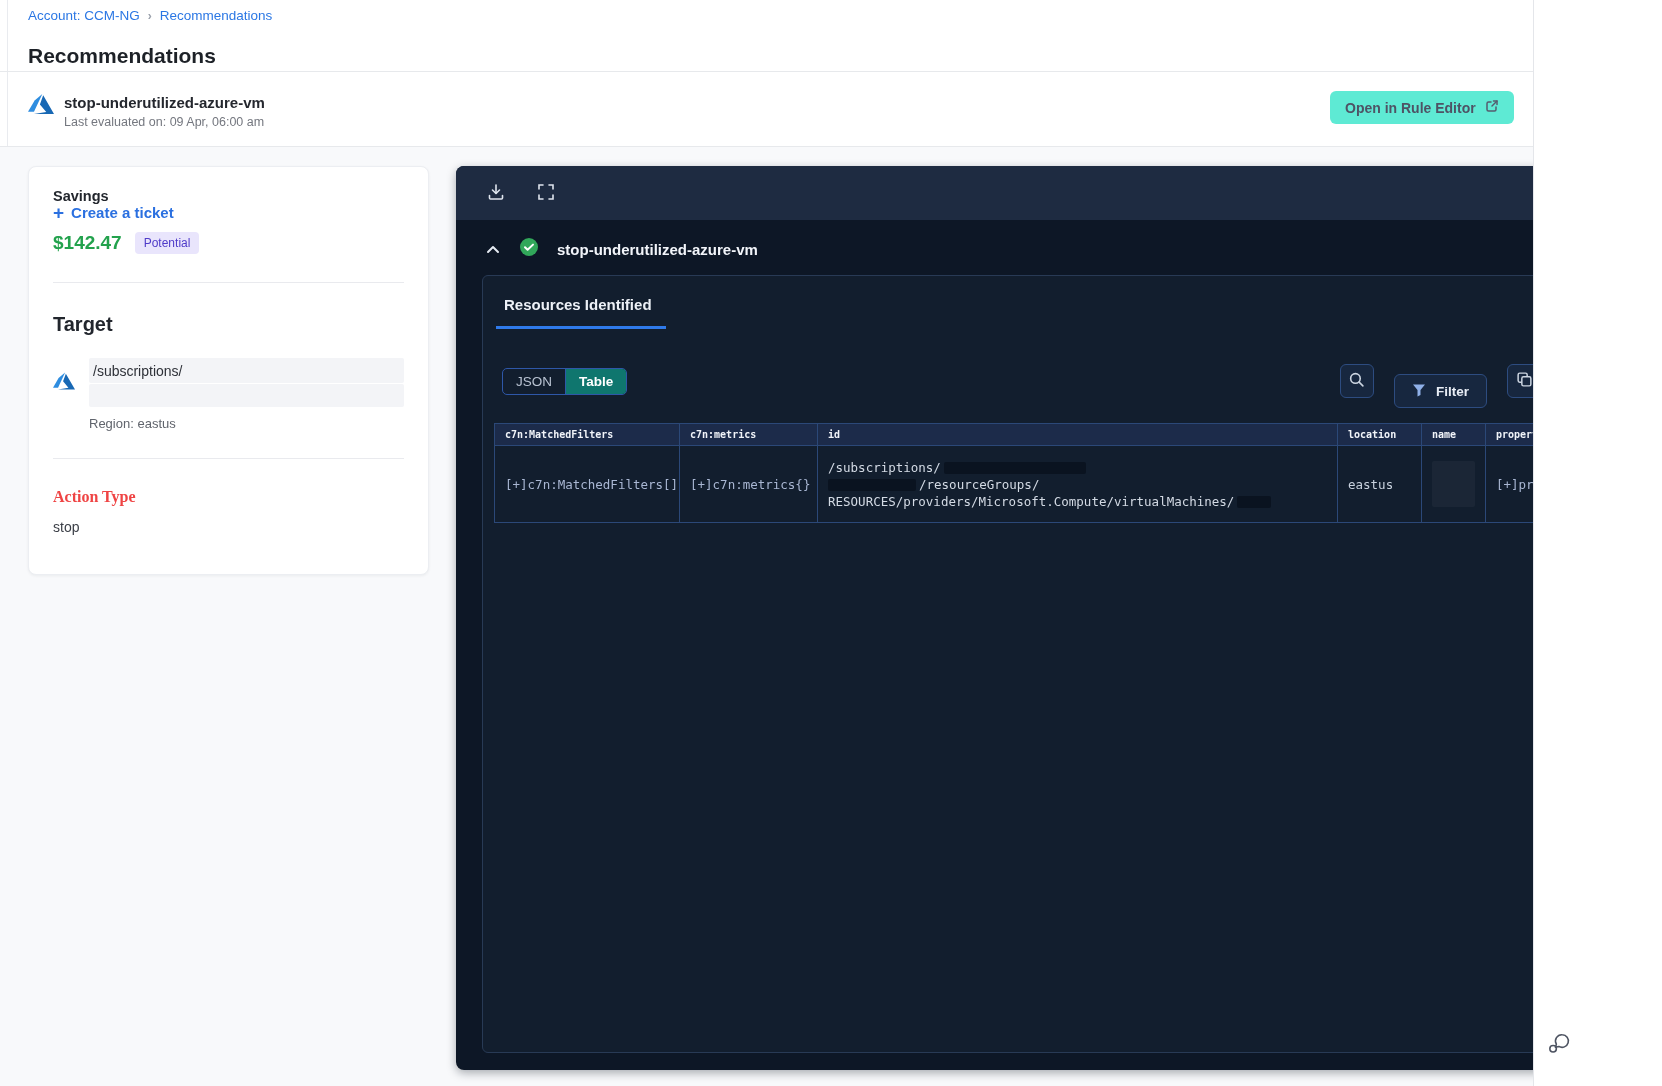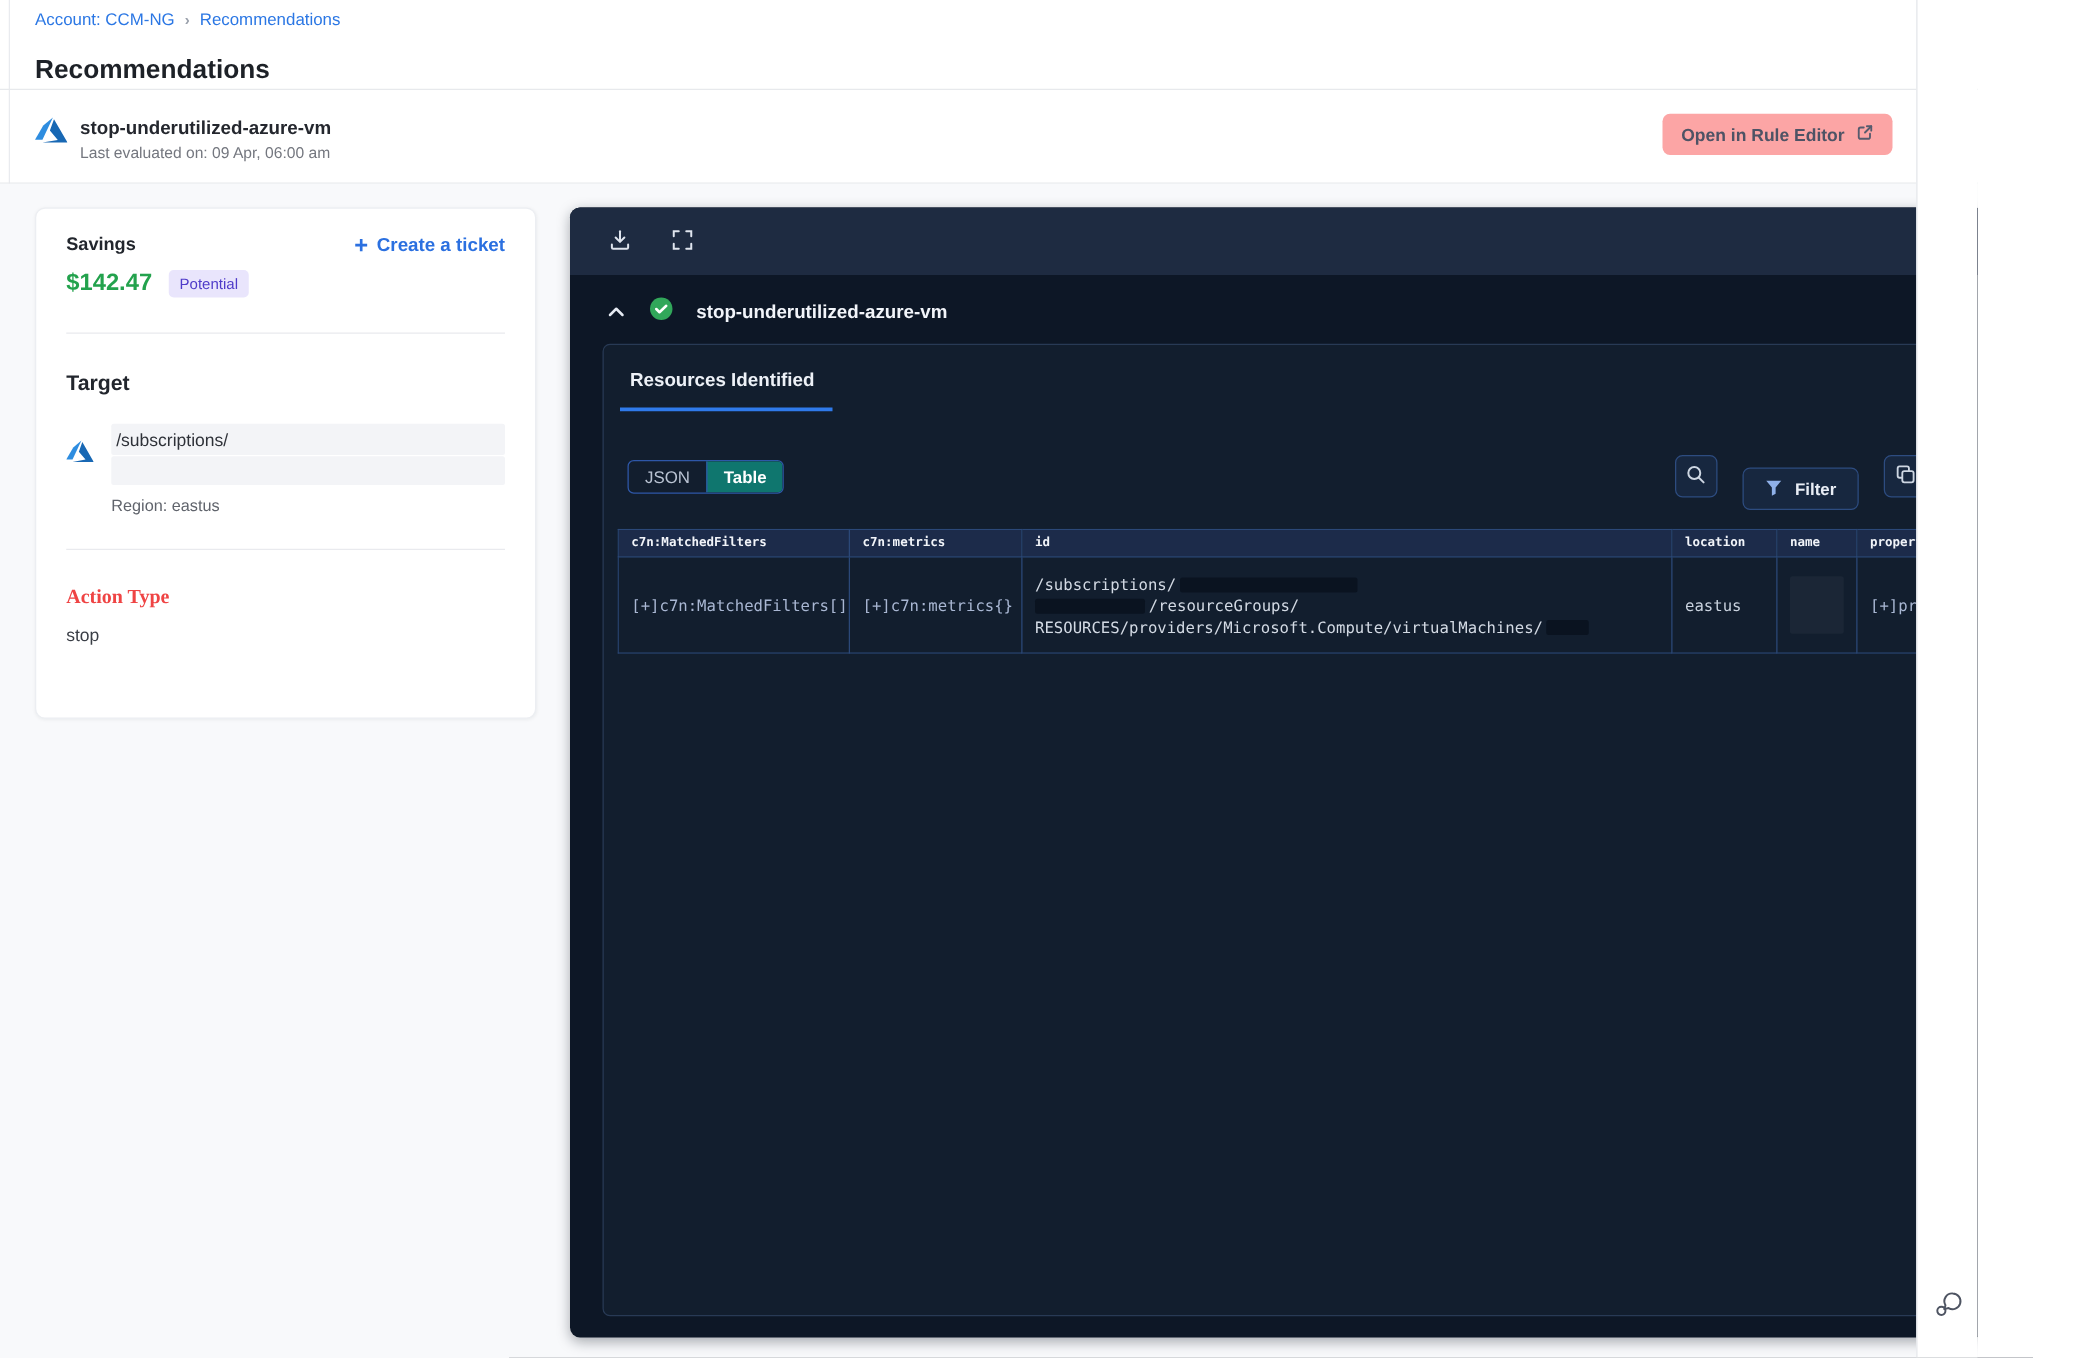--- a/index.html
+++ b/index.html
@@ -10,42 +10,42 @@
   .breadcrumb{position:absolute;left:28px;top:8px;display:flex;align-items:center;gap:8px;font-size:13.5px;}
   .crumb{color:#2b77e4;cursor:pointer;text-decoration:none;}
   .crumb-sep{color:#9aa0ab;font-size:12px;font-weight:700;}
   .page-title{position:absolute;left:28px;top:30px;font-size:21px;font-weight:700;color:#1d2127;}
   .divider{position:absolute;left:0;width:1613px;height:1px;background:#e7e9ec;}
   .d1{top:71px}.d2{top:146px}
   
   .rh-icon{position:absolute;left:28px;top:91px;width:26px;height:26px;}
   .rh-name{position:absolute;left:64px;top:94px;font-size:15px;font-weight:700;color:#24272e;}
   .rh-sub{position:absolute;left:64px;top:115px;font-size:12.5px;color:#74777f;}
-  .rh-btn{position:absolute;left:1330px;top:91px;height:33px;padding:0 15px;background:#fca5a5;border:none;
+  .rh-btn{position:absolute;left:1330px;top:91px;height:33px;padding:0 15px;background:#5eead4;border:none;
           border-radius:6px;font-family:inherit;font-size:14px;font-weight:700;color:#4e5365;display:flex;
           align-items:center;gap:9px;cursor:pointer;}
   .kebab{position:absolute;left:1552px;top:93px;width:28px;height:30px;border:none;background:transparent;
          display:flex;flex-direction:column;align-items:center;justify-content:center;gap:3px;cursor:pointer;}
   .kebab i{width:4px;height:4px;border-radius:50%;background:#3c3f49;}
   
   .content-bg{position:absolute;left:0;top:147px;width:1613px;height:939px;background:#f8f9fb;}
   
   .summary-card{position:absolute;left:28px;top:166px;width:401px;height:409px;box-sizing:border-box;
                 background:#fff;border:1px solid #eceef2;border-radius:8px;box-shadow:0 1px 3px rgba(25,30,40,.06);
                 padding:21px 24px;}
-  .sc-row1{display:flex;justify-content:space-between;align-items:flex-start;}
+  .sc-row1{display:flex;justify-content:space-between;align-items:flex-start;flex-direction:column;}
   .savings-label{font-size:14.5px;font-weight:700;color:#22262d;}
   .create-ticket{display:flex;align-items:center;gap:7px;color:#2b70e0;font-weight:700;font-size:15px;cursor:pointer;}
   .plus{font-size:19px;font-weight:700;line-height:14px;}
   .amount-row{display:flex;align-items:center;gap:13px;margin-top:11px;}
   .amount{color:#23a24d;font-size:19px;font-weight:700;}
   .badge{background:#e9e5fc;color:#4f3bc9;font-size:12px;padding:4px 9px;border-radius:4px;}
   .sc-div{height:1px;background:#e9eaee;border:none;margin:0;}
   .sc-div.m1{margin-top:28px;}
-  .target-label{margin-top:30px;font-size:17px;font-weight:700;color:#22262d;}
+  .target-label{margin-top:30px;font-size:20px;font-weight:700;color:#22262d;}
   .target-block{margin-top:22px;display:flex;align-items:center;gap:14px;}
   .t-bands{flex:1;}
   .t-band{background:#f3f4f7;border-radius:2px;}
   .t-band.b1{height:25px;display:flex;align-items:center;padding-left:4px;font-size:14px;color:#2e3138;}
   .t-band.b2{height:23px;margin-top:1px;}
   .region{margin-top:9px;margin-left:36px;font-size:13px;color:#60646c;}
   .sc-div.m2{margin-top:27px;}
   .action-label{margin-top:29px;font-size:16px;font-weight:700;color:#ef4444;font-family:Liberation Serif, serif;}
   .action-value{margin-top:13px;font-size:14px;color:#3a3e46;}
   

